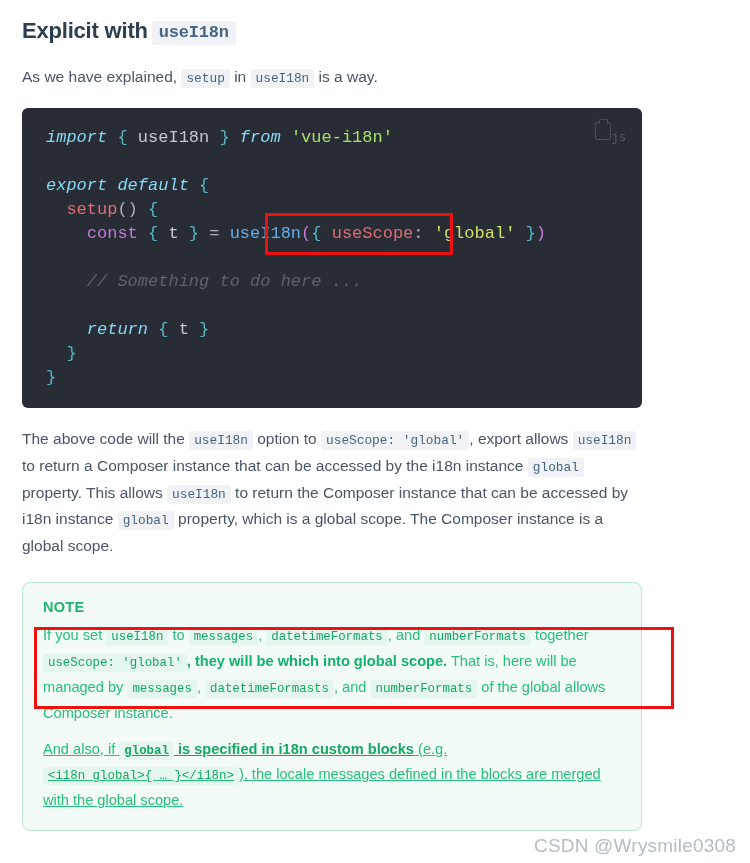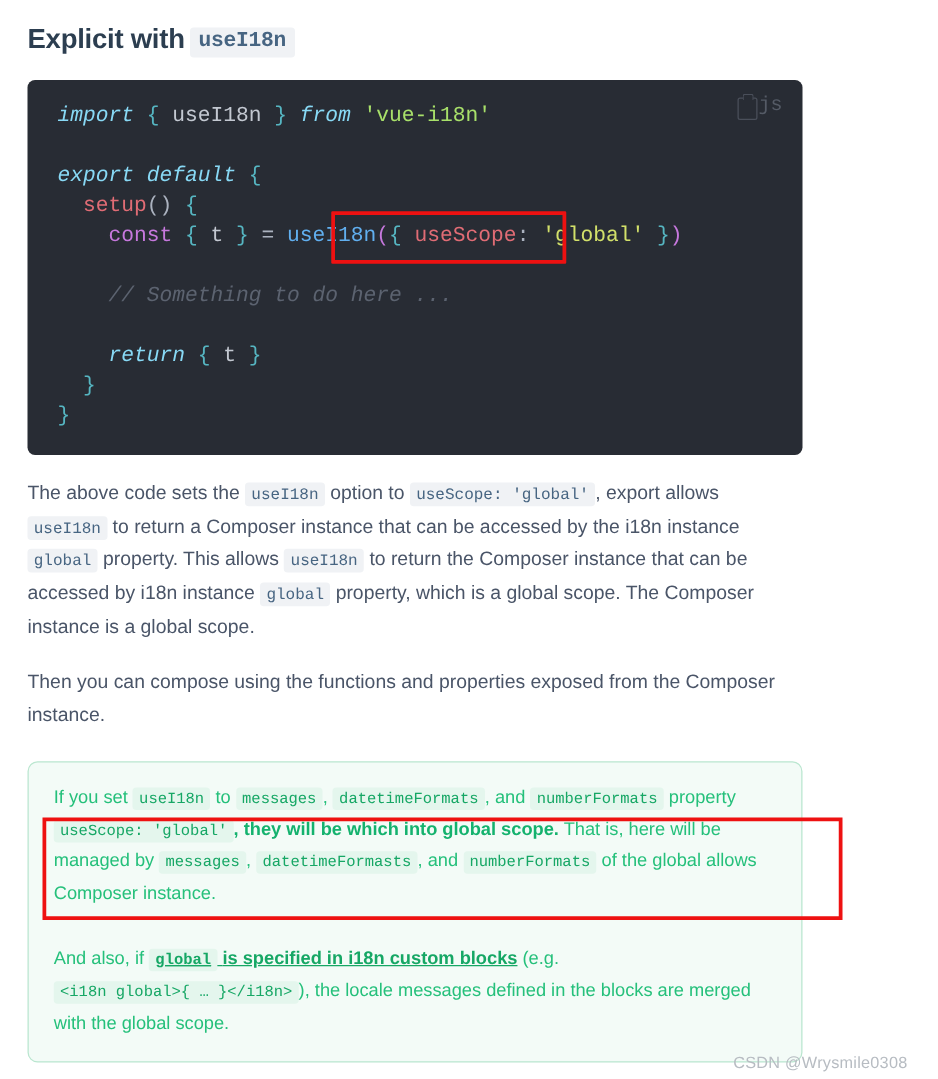--- a/index.html
+++ b/index.html
@@ -117,24 +117,24 @@
     left: 3px;
     width: 7px;
     height: 4px;
     border: 1.5px solid #4a4f5a;
     border-bottom: none;
     border-radius: 2px 2px 0 0;
     background: #282c34;
   }
   .lang-label {
     font-family: "Liberation Mono", monospace;
-    font-size: 16px;
+    font-size: 12px;
     color: #555b66;
     line-height: 1;
-    margin-top: 4px;
+    margin-top: 16px;
   }
 
   
   .code-annot {
     position: absolute;
     border: 3px solid #ee1111;
     box-sizing: border-box;
     pointer-events: none;
     border-radius: 1px;
   }
@@ -155,21 +155,21 @@
     color: #21b372;
     letter-spacing: 0.3px;
     margin: 0 0 8px 0;
   }
   .note-body {
     font-size: 14.6px;
     line-height: 1.78;
     color: #25c07b;
     margin: 0;
   }
-  .note-body + .note-body { margin-top: 26px; }
+  .note-body + .note-body { margin-top: 10px; text-decoration: underline; }
   .note-body code {
     font-family: "Liberation Mono", monospace;
     font-size: 12.4px;
     background: #e4f6ed;
     color: #16a765;
     border-radius: 3px;
     padding: 2px 5px;
     white-space: pre;
   }
   .note-body b { color: #14b26e; font-weight: bold; }
@@ -185,37 +185,44 @@
   .note-annot {
     position: absolute;
     border: 3px solid #ee1111;
     box-sizing: border-box;
     pointer-events: none;
   }
 
   
   .watermark {
     position: absolute;
-    right: 24px;
+    right: 14px;
     bottom: 6px;
-    font-size: 13px;
+    font-size: 19px;
     color: #b7bcc2;
     font-family: "Liberation Sans", sans-serif;
     letter-spacing: 0.2px;
   }
 </style>
 </head>
 <body>
 
 <div class="page">
 
   <h1 class="heading">
     <span>Explicit with</span><code>useI18n</code>
   </h1>
 
+  <p class="body">
+    <span>As we have explained,</span>
+    <code>setup</code>
+    <span>in</span>
+    <code>useI18n</code>
+    <span>is a way.</span>
+  </p>
 
   <div class="codeblock-wrap">
     <div class="codeblock">
 <pre class="code"><span class="k-import">import</span> <span class="k-brace">{</span> <span class="k-ident">useI18n</span> <span class="k-brace">}</span> <span class="k-kw">from</span> <span class="k-str">'vue-i18n'</span>
 
 <span class="k-kw">export</span> <span class="k-kw">default</span> <span class="k-brace">{</span>
   <span class="k-setup">setup</span><span class="k-op">()</span> <span class="k-brace">{</span>
     <span class="k-const">const</span> <span class="k-brace">{</span> <span class="k-ident">t</span> <span class="k-brace">}</span> <span class="k-op">=</span> <span class="k-fn">useI18n</span><span class="k-paren">(</span><span class="k-brace">{</span> <span class="k-prop">useScope</span><span class="k-op">:</span> <span class="k-yellow">'global'</span> <span class="k-brace">}</span><span class="k-paren">)</span>
 
     <span class="k-comment">// Something to do here ...</span>
@@ -227,46 +234,46 @@
 
     <div class="code-badge">
       <span class="copy-icon"></span>
       <span class="lang-label">js</span>
     </div>
 
     <div class="code-annot" style="left:243px; top:105px; width:188px; height:42px;"></div>
   </div>
 
   <p class="body">
-    <span>The above code sets the</span>
+    <span>The above code will the</span>
     <code>useI18n</code>
     <span>option to</span>
     <code>useScope: 'global'</code><span>, export allows</span>
     <code>useI18n</code>
     <span>to return a Composer instance that can be accessed by the i18n instance</span>
     <code>global</code>
     <span>property. This allows</span>
     <code>useI18n</code>
     <span>to return the Composer instance that can be accessed by i18n instance</span>
     <code>global</code>
     <span>property, which is a global scope. The Composer instance is a global scope.</span>
   </p>
 
-  <p class="body">Then you can compose using the functions and properties exposed from the Composer instance.</p>
 
   <div class="note">
+    <div class="note-title">NOTE</div>
 
     <p class="note-body">
       <span>If you set</span>
       <code>useI18n</code>
       <span>to</span>
       <code>messages</code><span>,</span>
       <code>datetimeFormats</code><span>, and</span>
       <code>numberFormats</code>
-      <span>property</span>
+      <span>together</span>
       <code>useScope: 'global'</code><b>, they will be which into global scope.</b>
       <span>That is, here will be managed by</span>
       <code>messages</code><span>,</span>
       <code>datetimeFormasts</code><span>, and</span>
       <code>numberFormats</code>
       <span>of the global allows Composer instance.</span>
     </p>
 
     <p class="note-body">
       <span>And also, if</span>

